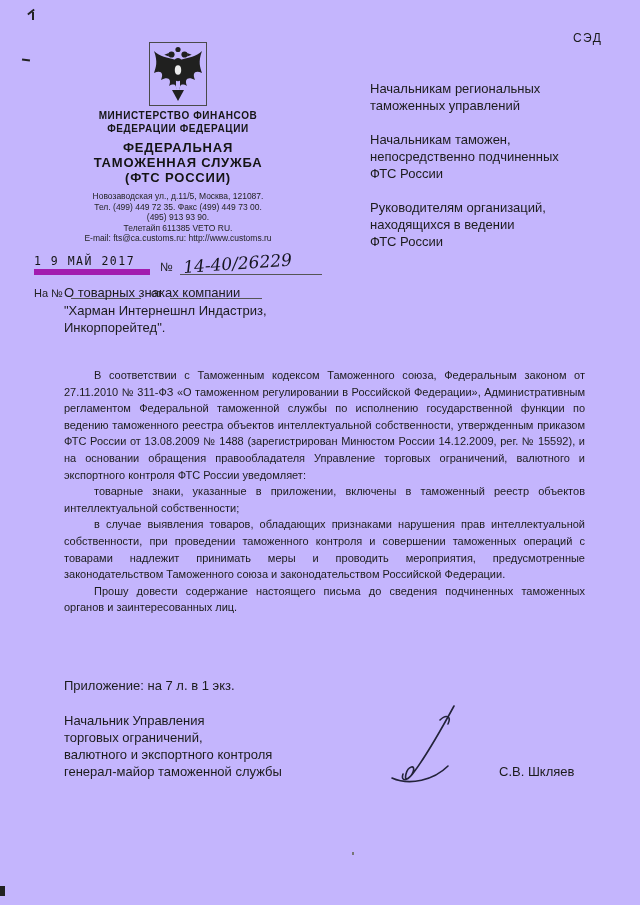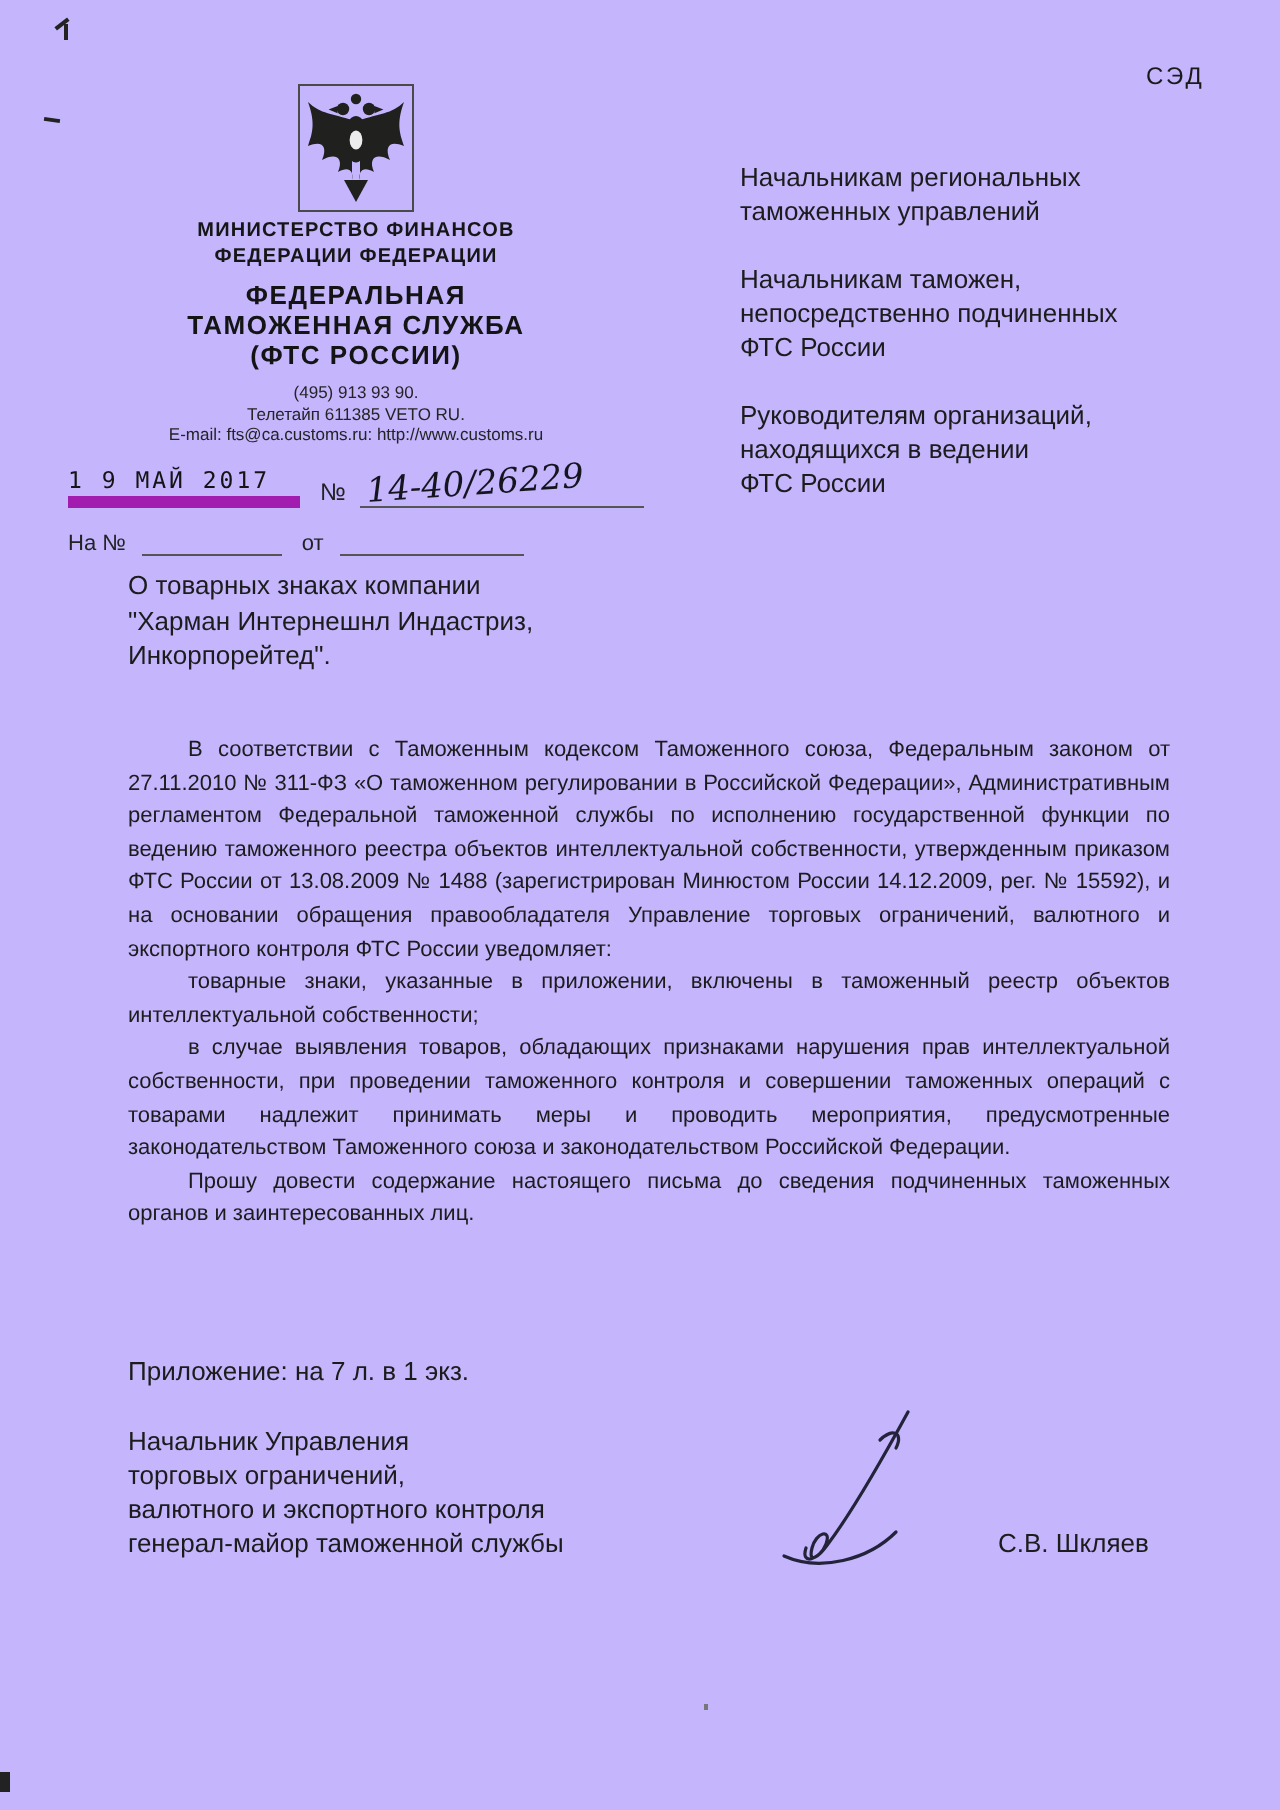--- a/index.html
+++ b/index.html
@@ -99,20 +99,22 @@
       <div>ФЕДЕРАЦИИ ФЕДЕРАЦИИ</div>
     </div>
 
     <div class="service">
       <div>ФЕДЕРАЛЬНАЯ</div>
       <div>ТАМОЖЕННАЯ СЛУЖБА</div>
       <div>(ФТС РОССИИ)</div>
     </div>
 
     <div class="contacts">
+      <div>Новозаводская ул., д.11/5, Москва, 121087.</div>
+      <div>Тел. (499) 449 72 35.  Факс (499) 449 73 00.</div>
       <div>(495) 913 93 90.</div>
       <div>Телетайп  611385 VETO RU.</div>
       <div>E-mail: fts@ca.customs.ru: http://www.customs.ru</div>
     </div>
 
     <div class="dateline">
       <span class="date-field">
         <span class="date-stamp">1 9 МАЙ 2017</span>
       </span>
       <span class="num-sign">№</span>

